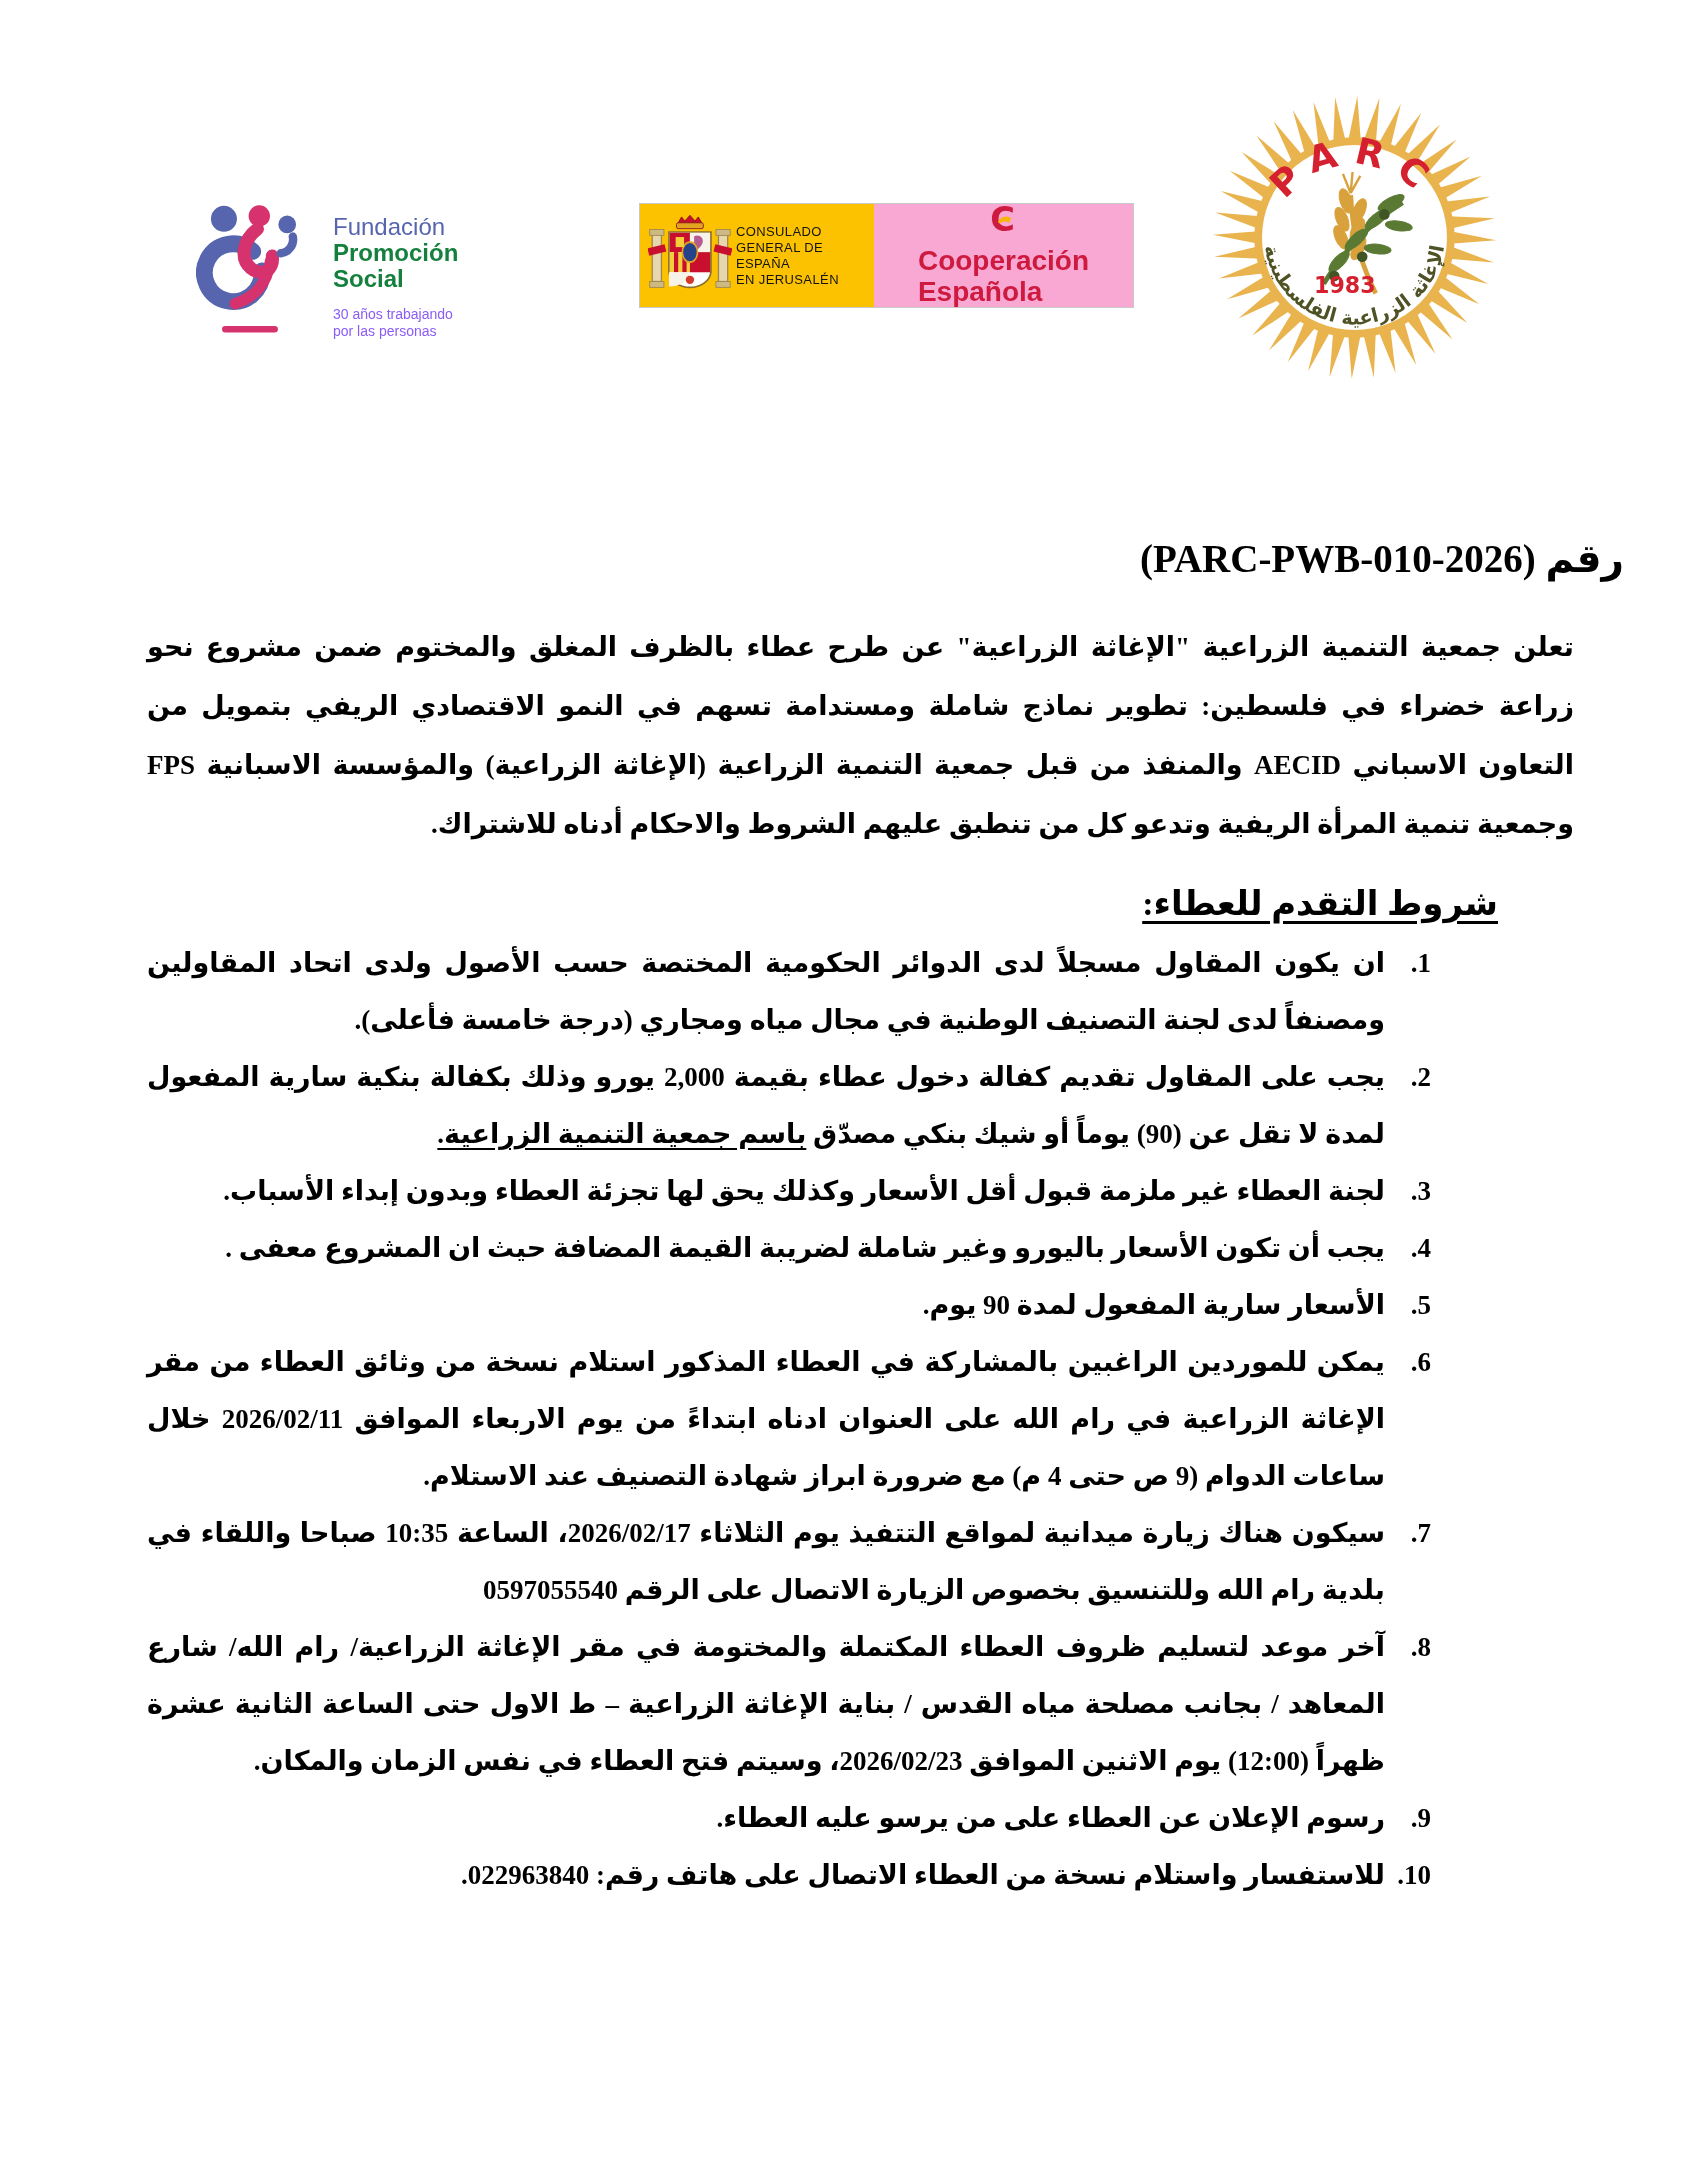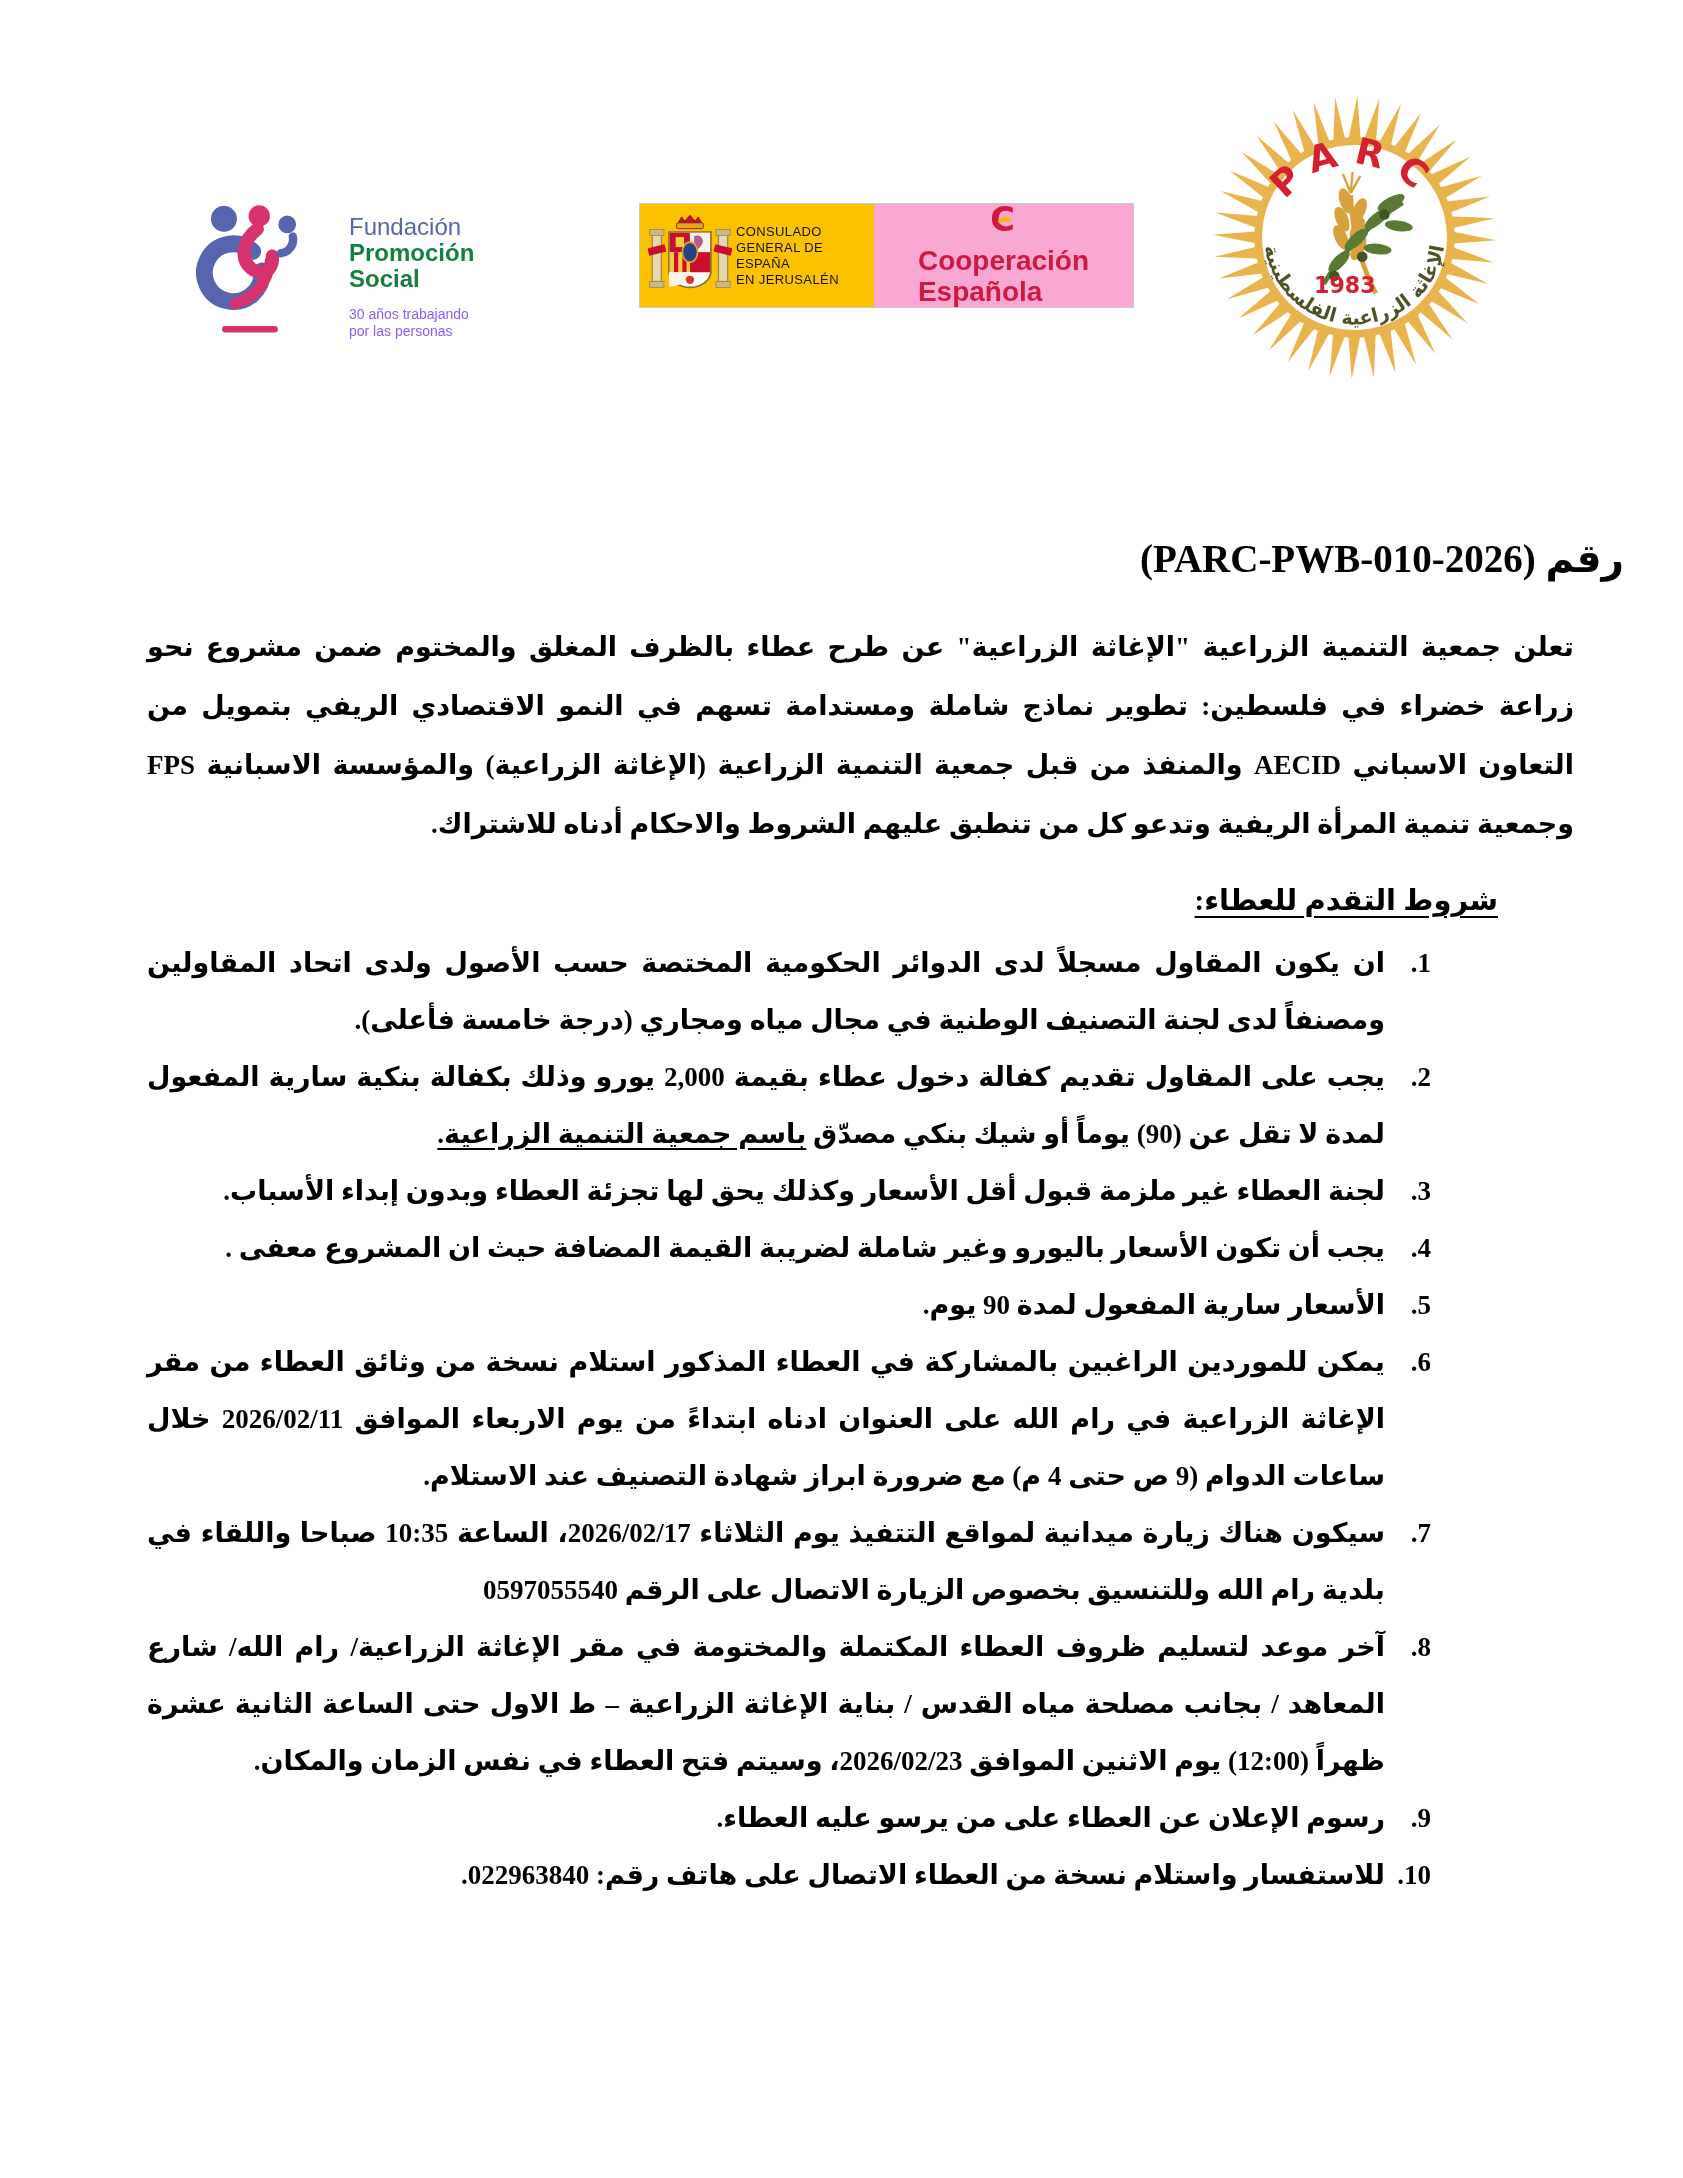--- a/index.html
+++ b/index.html
@@ -3,21 +3,21 @@
 <meta charset="utf-8">
 <style>
   html,body{margin:0;padding:0;}
   body{
     width:1683px;height:2178px;background:#ffffff;position:relative;
     font-family:"Liberation Serif","DejaVu Sans",serif;color:#000;
   }
   .page{position:absolute;inset:0;overflow:hidden;}
 
   
-  .fps-logo{position:absolute;left:196px;top:200px;display:flex;gap:32px;}
+  .fps-logo{position:absolute;left:196px;top:200px;display:flex;gap:16px;}
   .fps-text{padding-top:14px;}
   .fps-text .l1{font-family:"Liberation Sans",sans-serif;font-size:24px;line-height:26px;color:#5765ae;font-weight:400;}
   .fps-text .l2,.fps-text .l3{font-family:"Liberation Sans",sans-serif;font-size:24px;line-height:26px;color:#15803d;font-weight:700;}
   .fps-tagline{margin-top:14px;font-family:"Liberation Sans",sans-serif;font-size:14px;line-height:17px;color:#8b5cf6;font-weight:400;}
 
   .es-logo{position:absolute;left:639px;top:203px;display:flex;border:1px solid #c9c9c9;background:#fff;}
   .es-yellow{width:234px;height:103px;background:#fcc200;display:flex;align-items:center;padding:0 4px 0 8px;box-sizing:border-box;}
   .es-yellow .consulate-lines{font-family:"Liberation Sans",sans-serif;font-size:13px;line-height:16px;color:#141414;letter-spacing:0.4px;margin-left:4px;}
   .es-white{width:259px;height:103px;background:#f9a8d4;display:flex;align-items:center;gap:8px;padding:0 6px;box-sizing:border-box;flex-direction:column;}
   .coop-text{font-family:"Liberation Sans",sans-serif;font-weight:700;font-size:28px;line-height:31px;color:#ce1a3e;}
@@ -28,21 +28,21 @@
   .title1{position:absolute;top:446px;left:59px;right:59px;text-align:center;
     direction:rtl;font-weight:700;font-size:35px;line-height:51px;
     font-family:"DejaVu Sans","Liberation Serif",sans-serif;}
   .title2{position:absolute;top:531px;left:59px;right:59px;text-align:right;
     direction:rtl;font-weight:700;font-size:39px;line-height:55px;}
 
   
   .intro{position:absolute;top:618px;right:109px;left:147px;
     direction:rtl;text-align:justify;font-weight:700;font-size:27px;line-height:59px;}
   .section-heading{position:absolute;top:883px;right:185px;
-    direction:rtl;font-weight:700;font-size:29px;text-decoration:underline;
+    direction:rtl;font-weight:700;font-size:34px;text-decoration:underline;
     text-underline-offset:6px;}
   .conds{position:absolute;top:935px;right:252px;left:147px;direction:rtl;}
   .cond{display:flex;font-weight:700;font-size:27px;line-height:57px;}
   .cond .num{flex:0 0 46px;}
   .cond .txt{flex:1 1 auto;text-align:justify;}
   .cond .u{text-decoration:underline;text-underline-offset:5px;}
 </style>
 </head>
 <body>
 

